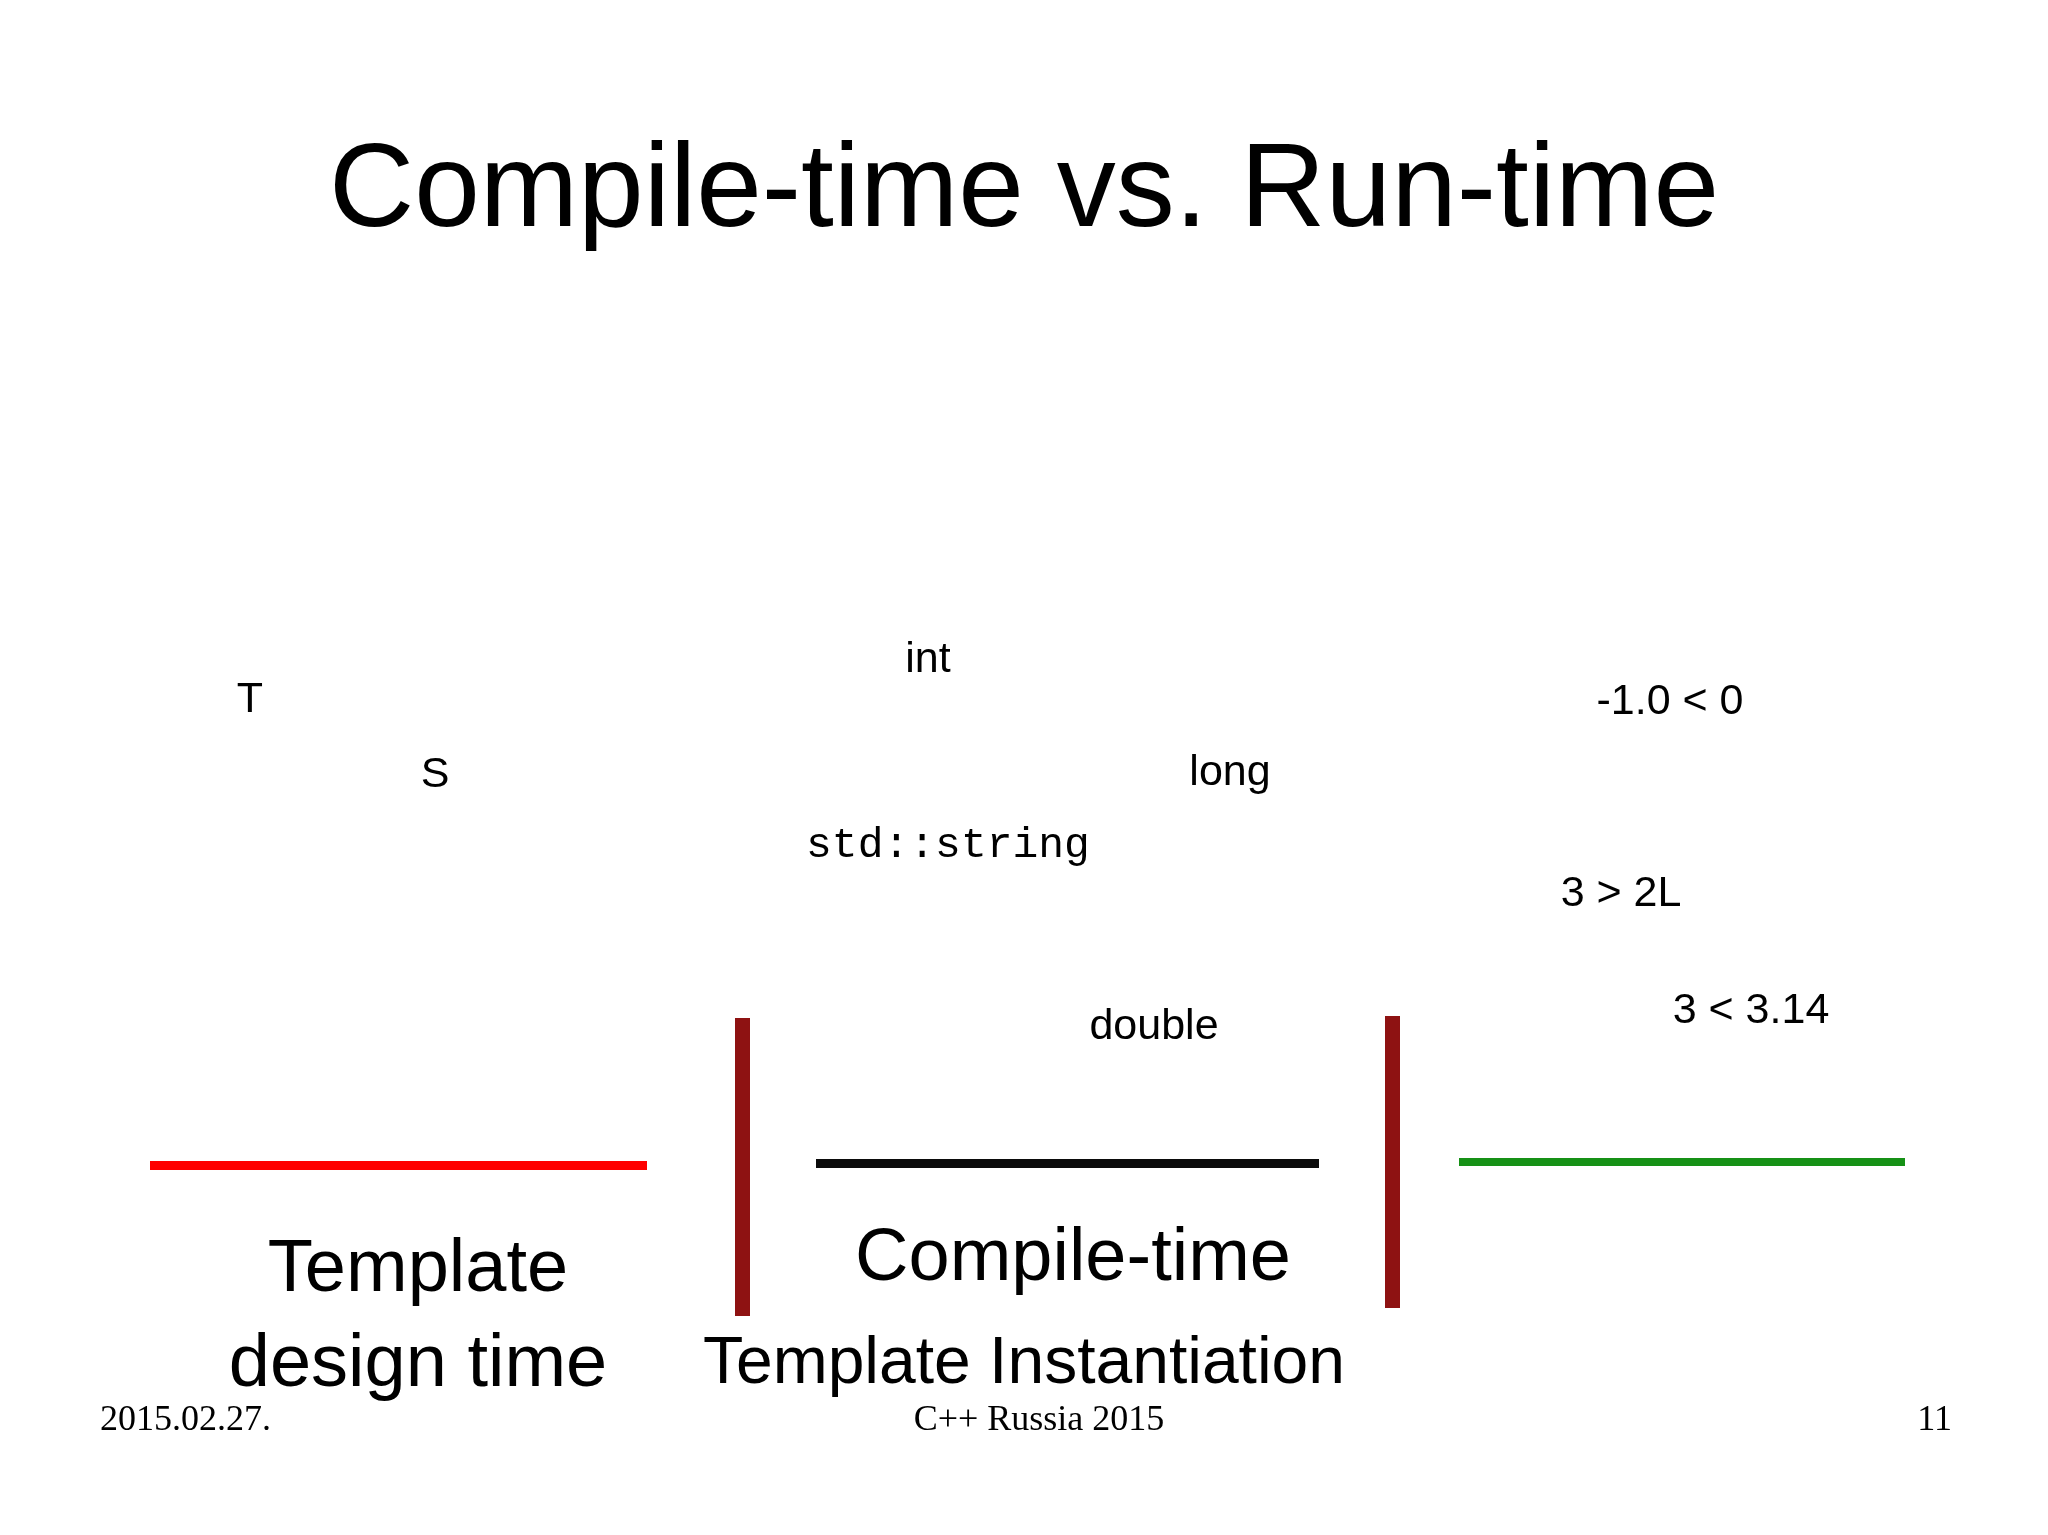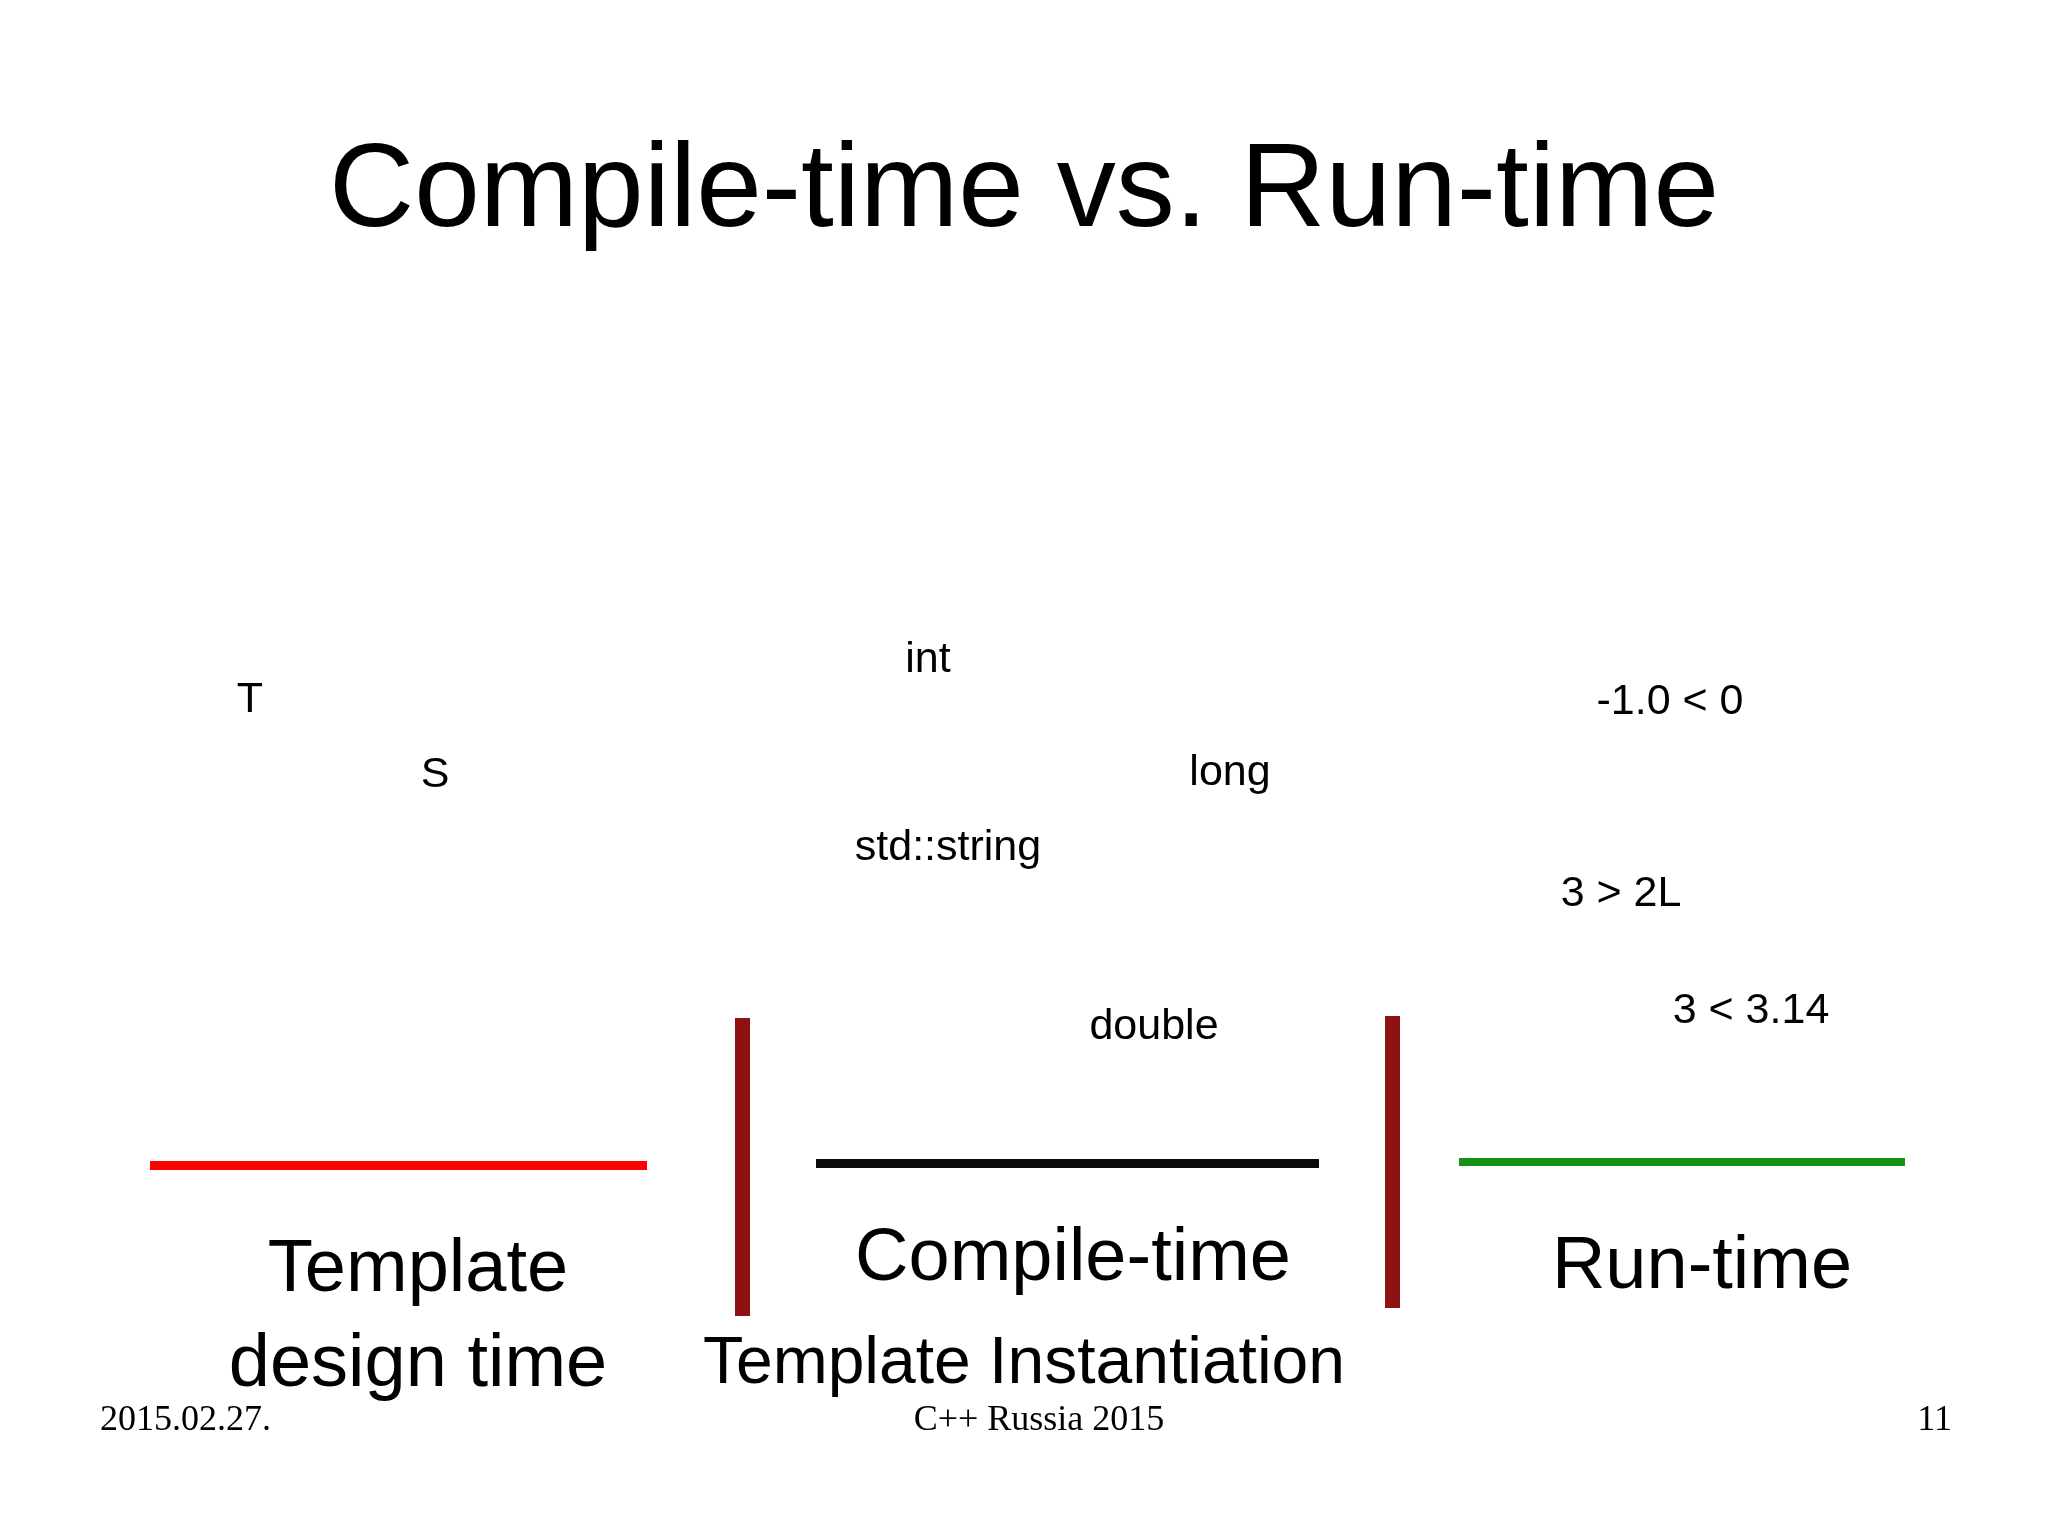--- a/index.html
+++ b/index.html
@@ -72,21 +72,21 @@
 
 <div class="slide">
 
   <div class="title">Compile-time vs. Run-time</div>
 
   <div class="float-label" style="left:250px; top:697px;">T</div>
   <div class="float-label" style="left:435px; top:772px;">S</div>
 
   <div class="float-label" style="left:928px; top:657px;">int</div>
   <div class="float-label" style="left:1230px; top:770px;">long</div>
-  <div class="float-label" style="left:948px; top:845px;">std::string</div>
+  <div class="float-label" style="left:948px; top:845px;font-family:Liberation Mono, monospace;">std::string</div>
   <div class="float-label" style="left:1154px; top:1024px;">double</div>
 
   <div class="float-label" style="left:1670px; top:699px;">-1.0 &lt; 0</div>
   <div class="float-label" style="left:1621px; top:891px;">3 &gt; 2L</div>
   <div class="float-label" style="left:1751px; top:1008px;">3 &lt; 3.14</div>
 
   <div class="hline design"></div>
   <div class="hline compile"></div>
   <div class="hline run"></div>
 
@@ -94,19 +94,18 @@
   <div class="vbar right"></div>
 
   <div class="phase-label compile">Compile-time</div>
 
   <div class="phase-label design">
     <div>Template</div>
     <div>design time</div>
   </div>
   <div class="phase-label compile-sub">Template Instantiation</div>
 
-  <div class="phase-label run">Run-time</div>
 
   <div class="footer-text date">2015.02.27.</div>
   <div class="footer-text event">C++ Russia 2015</div>
   <div class="footer-text page">11</div>
 
 </div>
 
 </body></html>

